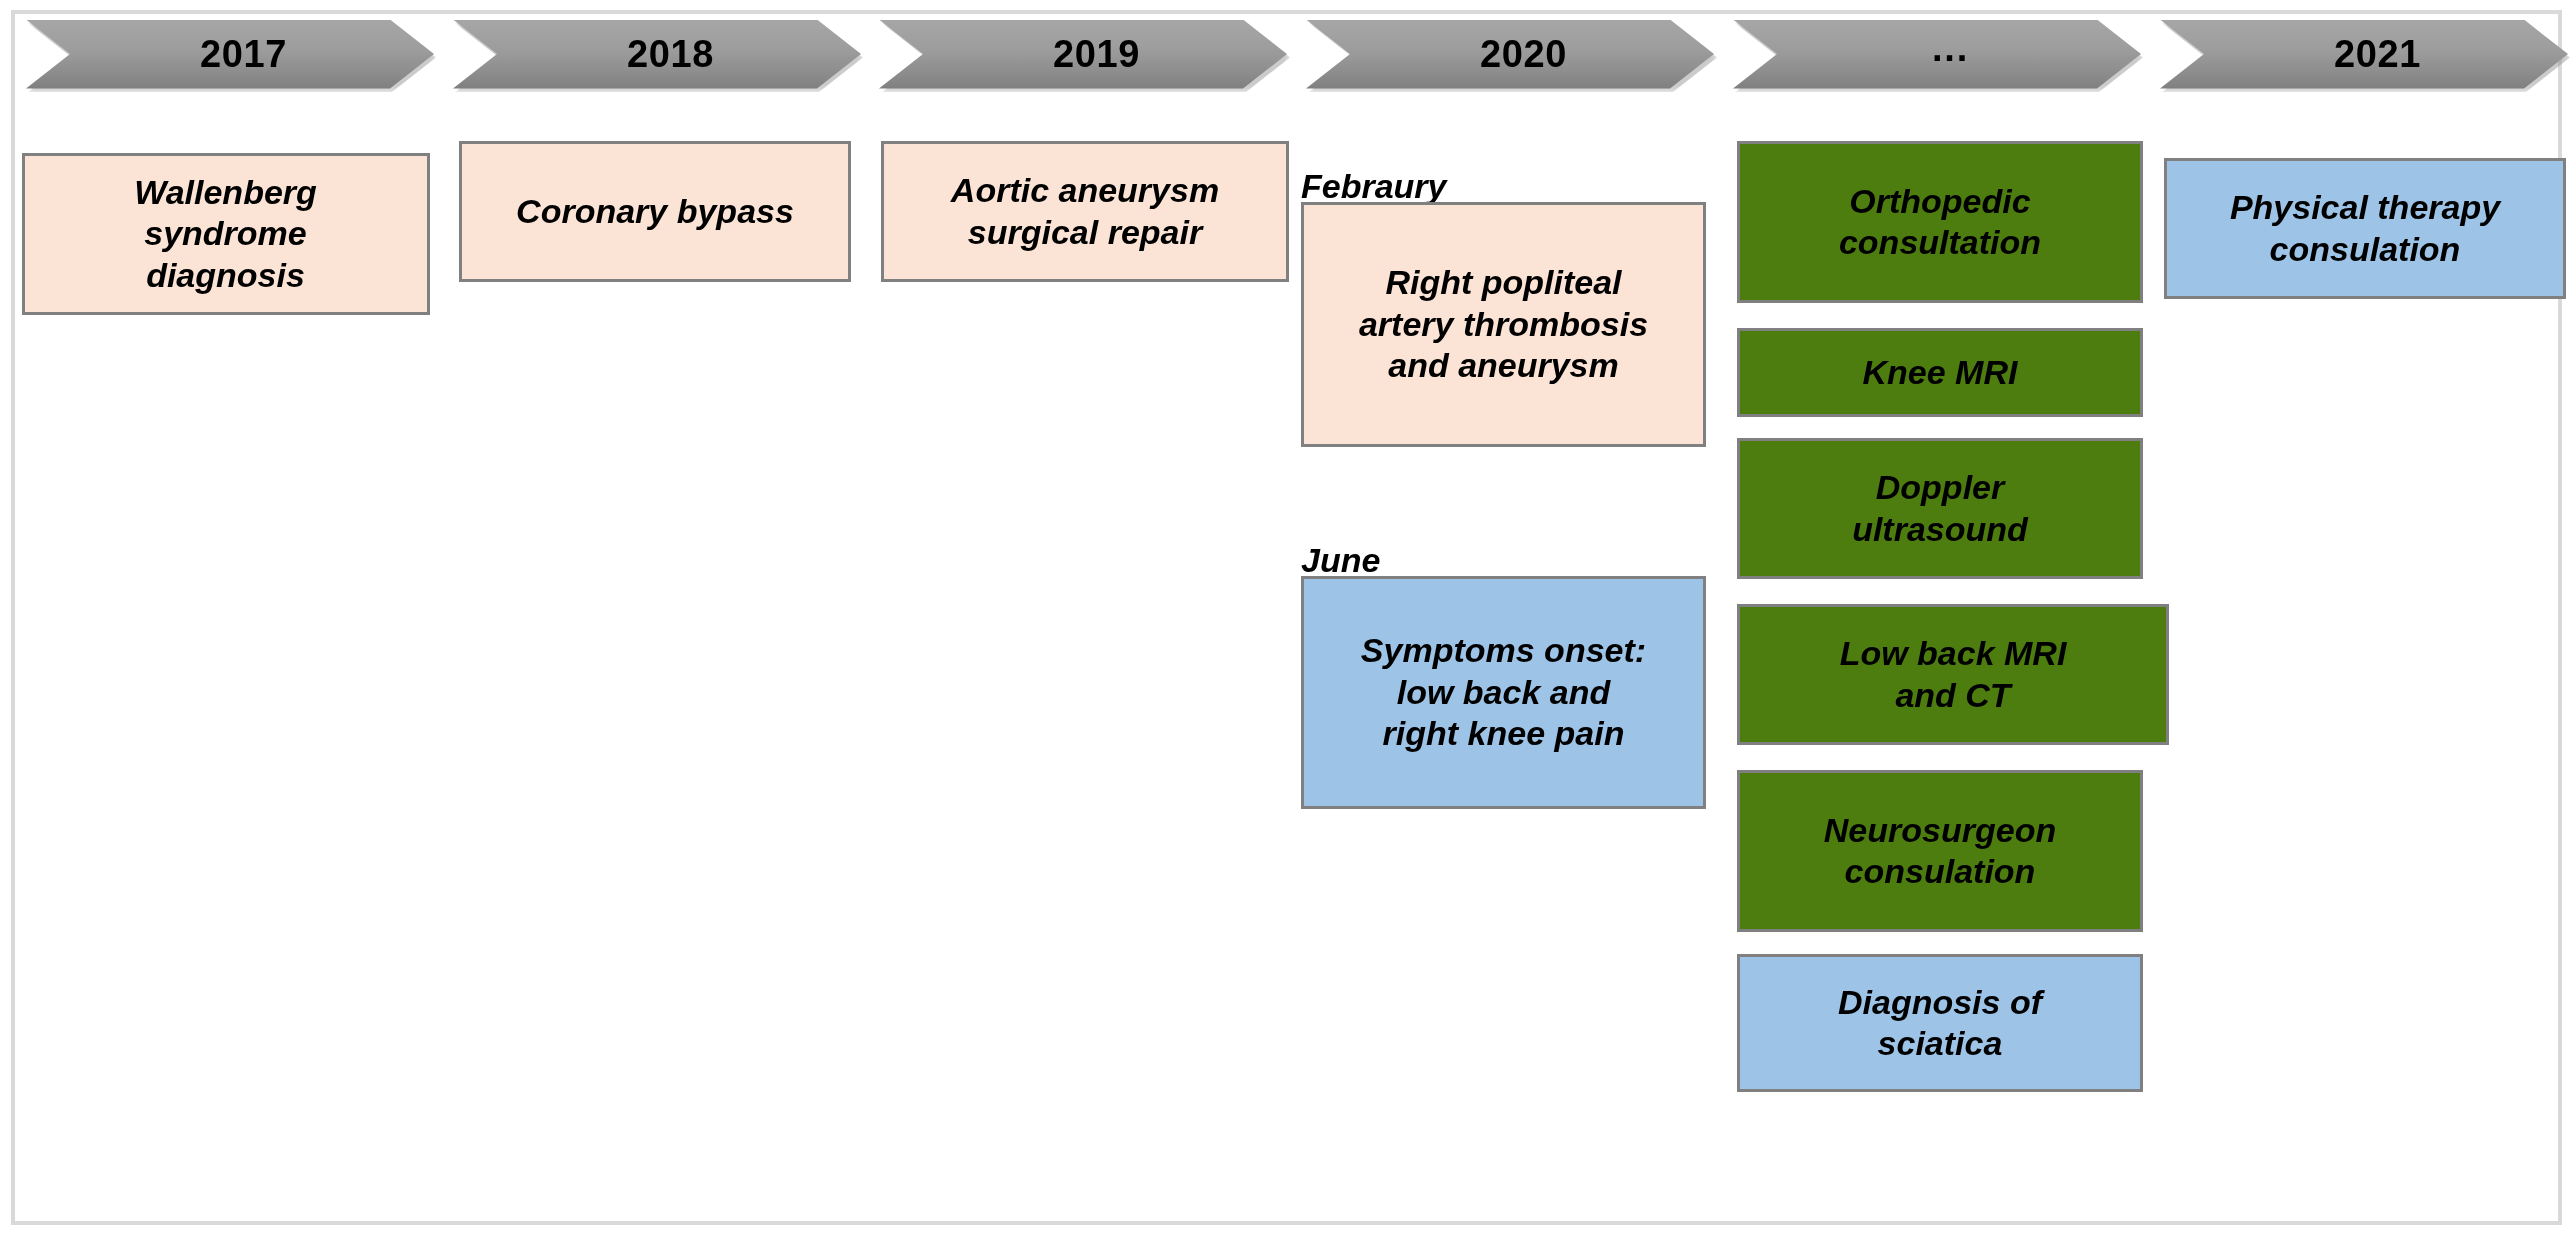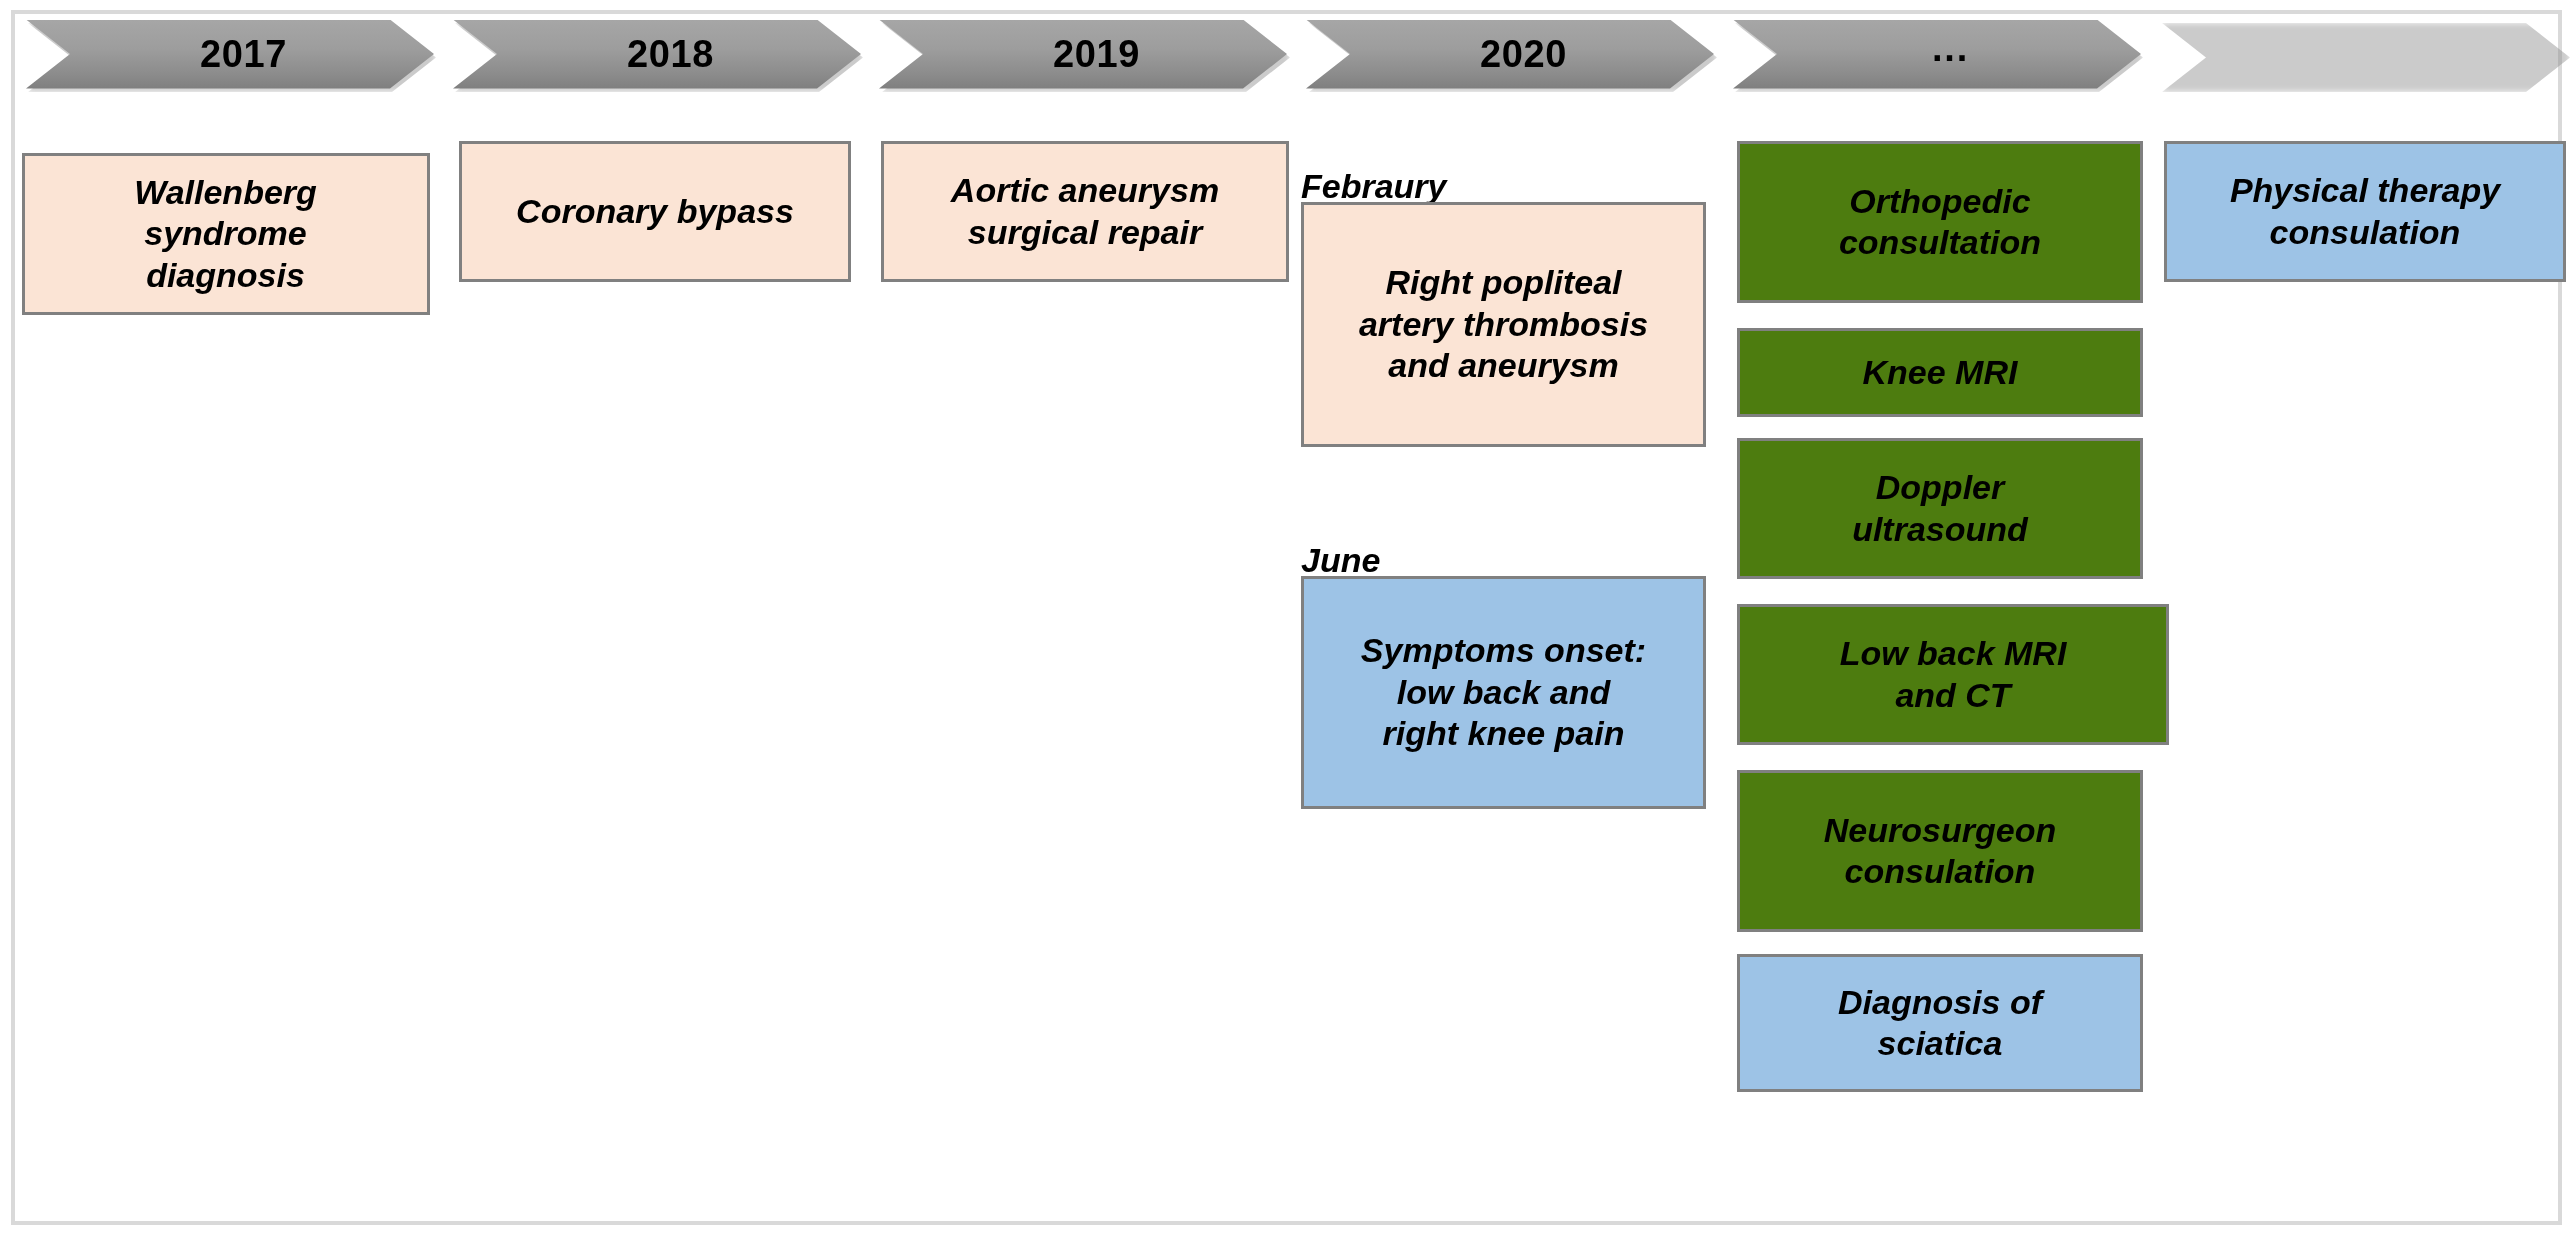--- a/index.html
+++ b/index.html
@@ -142,20 +142,23 @@
     </div>
     <div class="chevron" style="left:879px;width:408px;">
       <span class="chevron-label">2019</span>
     </div>
     <div class="chevron" style="left:1306px;width:408px;">
       <span class="chevron-label">2020</span>
     </div>
     <div class="chevron" style="left:1733px;width:408px;">
       <span class="chevron-label dots">...</span>
     </div>
+    <div class="chevron" style="left:2160px;width:408px;">
+      <span class="chevron-label">2021</span>
+    </div>
 
   </div>
 
   <div class="col">
     <div class="ev-box peach" style="left:21.5px; top:141px; width:408px; height:162px;margin-top:12px;">
       <span class="ev-text">Wallenberg
 syndrome
 diagnosis</span>
     </div>
   </div>
@@ -218,20 +221,20 @@
 consulation</span>
     </div>
 
     <div class="ev-box blue" style="left:1737px; top:954px; width:406px; height:138px;">
       <span class="ev-text">Diagnosis of
 sciatica</span>
     </div>
   </div>
 
   <div class="col">
-    <div class="ev-box blue" style="left:2164px; top:141px; width:402px; height:141px;">
+    <div class="ev-box blue" style="left:2164px; top:158px; width:402px; height:141px;">
       <span class="ev-text">Physical therapy
 consulation</span>
     </div>
   </div>
 
 </div>
 
 
 </body></html>

